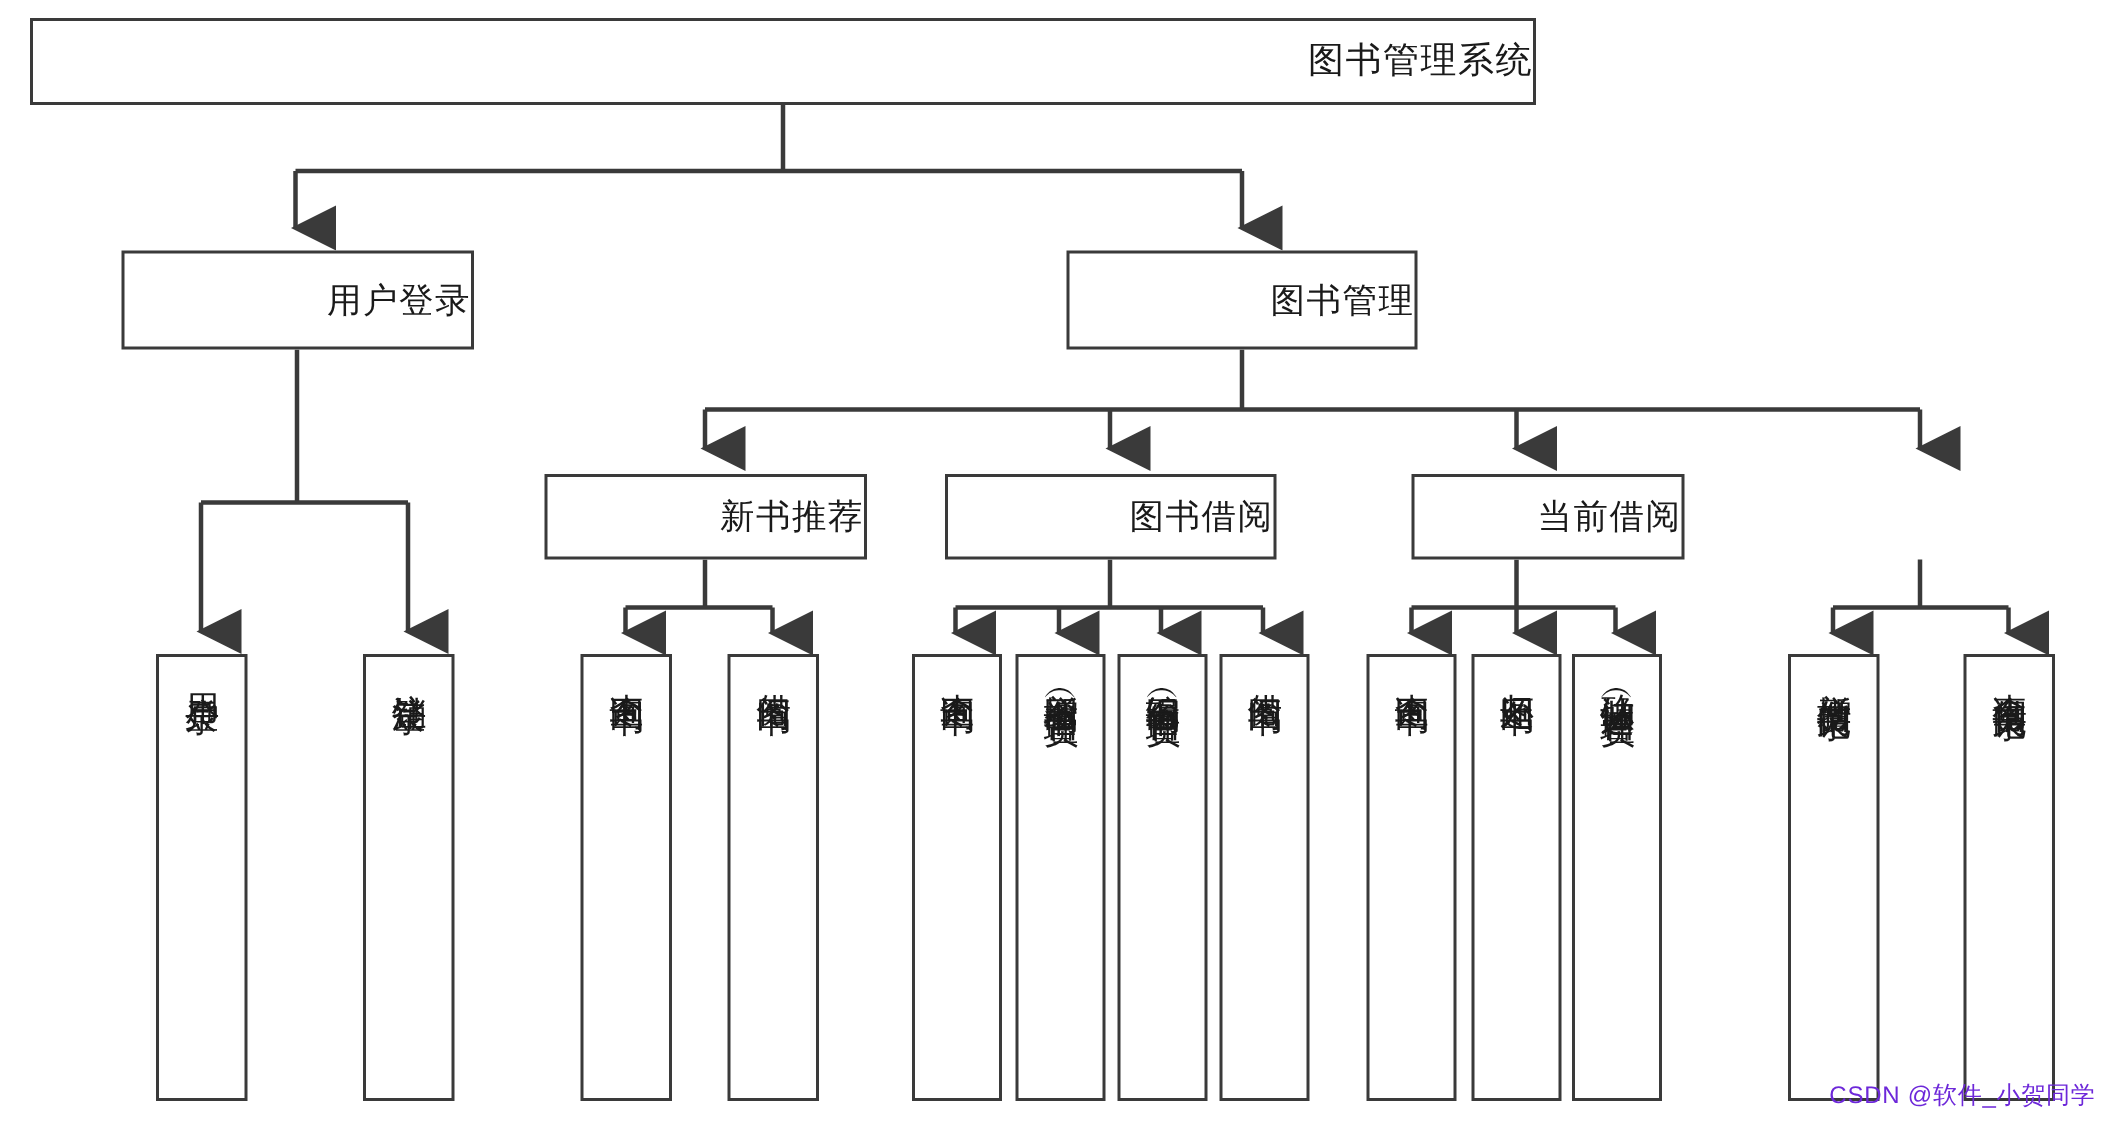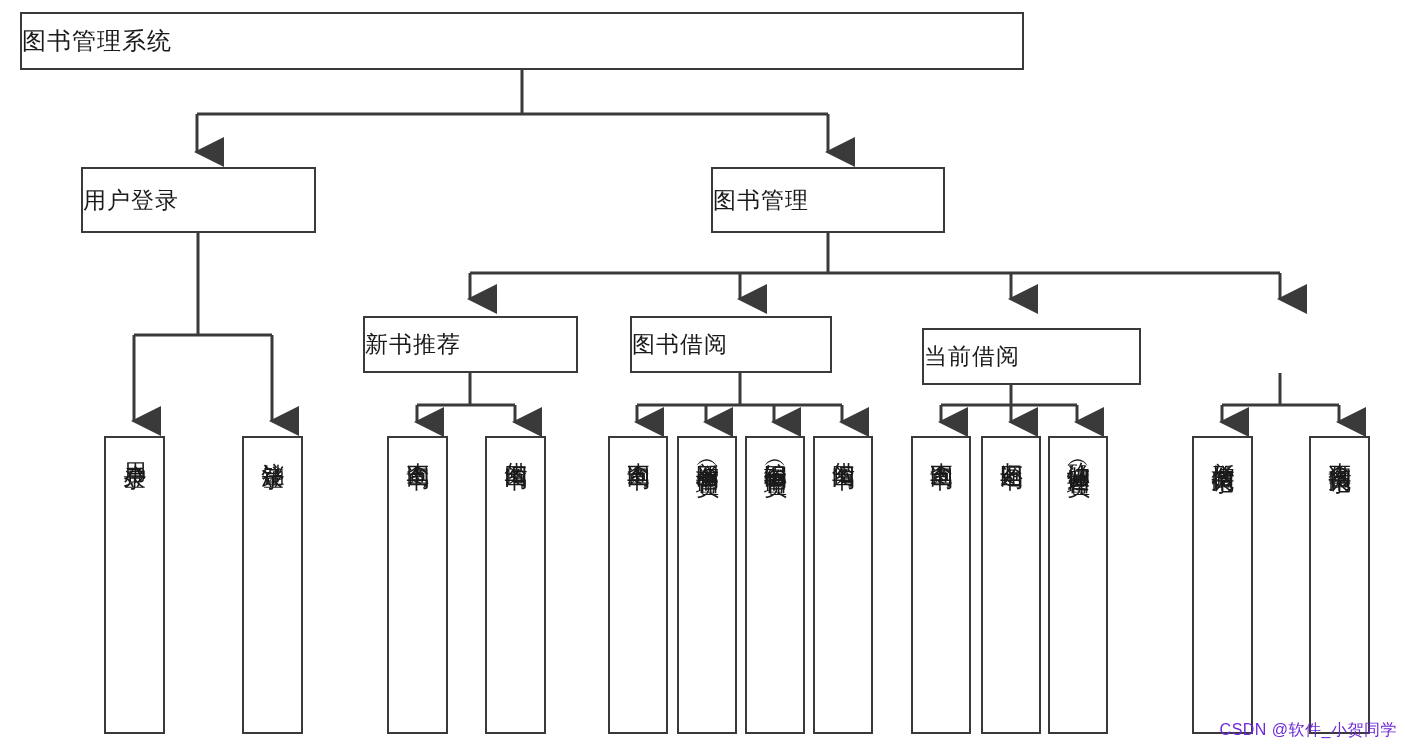--- a/index.html
+++ b/index.html
@@ -25,21 +25,21 @@
     height: 747px;
     pointer-events: none;
   }
   .node {
     position: absolute;
     box-sizing: border-box;
     background: #ffffff;
     border: 2px solid #3a3a3a;
     display: flex;
     align-items: center;
-    justify-content: flex-start;
+    justify-content: flex-end;
     color: #1a1a1a;
   }
   .node .label {
     font-size: 23px;
     line-height: 1.25;
     letter-spacing: 1px;
     white-space: nowrap;
   }
   .node.root .label { font-size: 24px; }
   .node.leaf {
@@ -128,24 +128,24 @@
   <div class="node" style="left:81px; top:167px; width:235px; height:66px;">
     <span class="label">用户登录</span>
   </div>
   <div class="node" style="left:363px; top:316px; width:215px; height:57px;">
     <span class="label">新书推荐</span>
   </div>
 
   <div class="node" style="left:711px; top:167px; width:234px; height:66px;">
     <span class="label">图书管理</span>
   </div>
-  <div class="node" style="left:630px; top:316px; width:202px; height:57px;">
+  <div class="node" style="left:630px; top:316px; width:221px; height:57px;">
     <span class="label">图书借阅</span>
   </div>
-  <div class="node" style="left:922px; top:316px; width:219px; height:57px;margin-top:12px;">
+  <div class="node" style="left:941px; top:316px; width:182px; height:57px;">
     <span class="label">当前借阅</span>
   </div>
 
   <div class="node leaf" style="left:104px; top:436px; width:61px; height:298px;">
     <span class="label">用户登录</span>
   </div>
   <div class="node leaf" style="left:242px; top:436px; width:61px; height:298px;">
     <span class="label">注销登录</span>
   </div>
 

